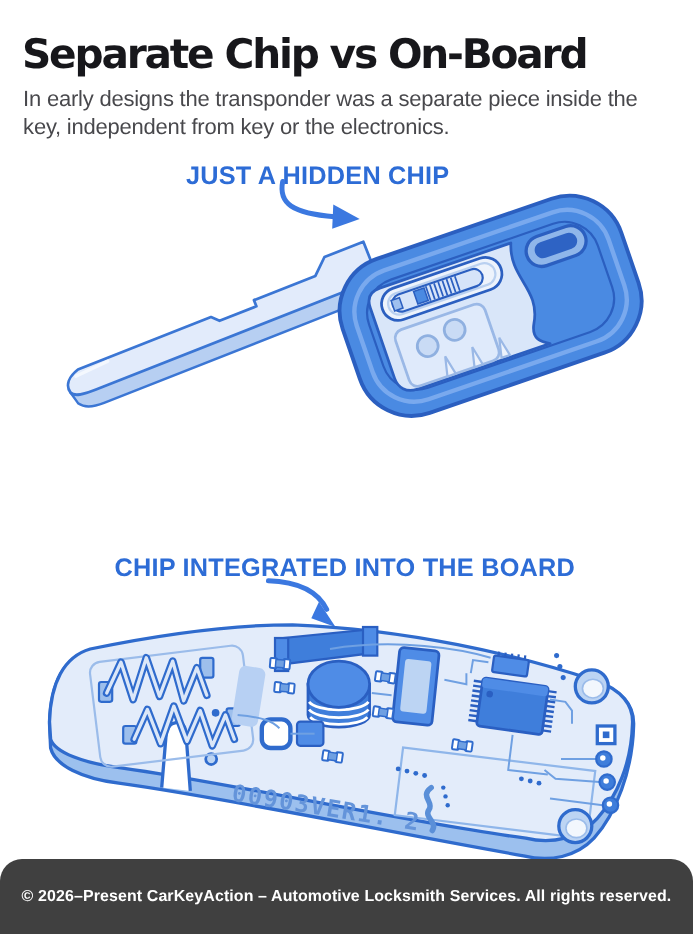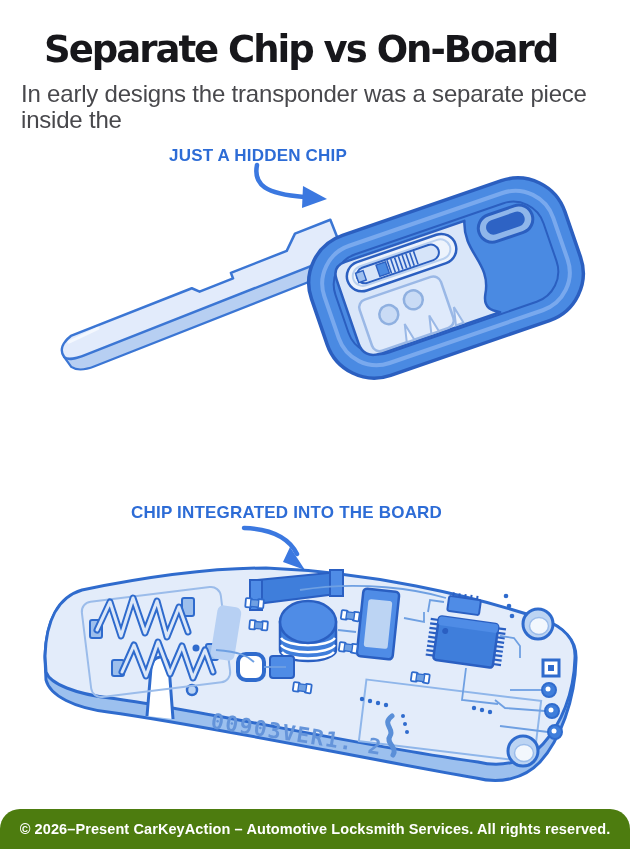--- a/index.html
+++ b/index.html
@@ -4,55 +4,56 @@
 <style>
   html,body{margin:0;padding:0;background:#ffffff;}
   body{
     position:relative;width:630px;height:849px;overflow:hidden;
     font-family:"Liberation Sans",sans-serif;
   }
   .title{
     position:absolute;left:20px;top:5px;
     font-family:"DejaVu Sans",sans-serif;
     font-size:37px;font-weight:bold;letter-spacing:-2px;
-    color:#17171b;line-height:1.1;white-space:nowrap;margin-left:24px;
+    color:#17171b;line-height:1.1;white-space:nowrap;
   }
   .para{
     position:absolute;left:21px;width:606px;
-    font-size:24px;line-height:26px;letter-spacing:-0.2px;
+    font-size:20px;line-height:26px;letter-spacing:-0.2px;
     color:#48484c;
   }
   .para span{display:block;}
   #para1{top:57px;}
   #para2{top:417px;}
   .callout{
     position:absolute;
-    font-size:17px;font-weight:bold;letter-spacing:0.2px;
+    font-size:23px;font-weight:bold;letter-spacing:0.2px;
     color:#2d6cd6;white-space:nowrap;
   }
   #callout1{left:169px;top:146px;}
-  #callout2{left:104px;top:503px;margin-left:27px;}
+  #callout2{left:104px;top:503px;}
   #art{position:absolute;left:0;top:0;width:630px;height:849px;}
   .footer{
-    position:absolute;left:0;bottom:0;width:630px;height:40px;
-    background:#4d7c0f;border-radius:20px 20px 0 0;
+    position:absolute;left:0;bottom:0;width:630px;height:68px;
+    background:#404040;border-radius:20px 20px 0 0;
     display:flex;align-items:center;justify-content:center;
   }
   .footer-text{
     color:#ffffff;font-size:14.5px;font-weight:bold;letter-spacing:0.1px;
     white-space:nowrap;
   }
 </style>
 </head>
 <body>
 
 <h1 class="title">Separate Chip vs On-Board</h1>
 
 <p class="para" id="para1">
   <span>In early designs the transponder was a separate piece inside the</span>
+  <span>key, independent from key or the electronics.</span>
 </p>
 
 <div class="callout" id="callout1">JUST A HIDDEN CHIP</div>
 
 <p class="para" id="para2">
 </p>
 
 <div class="callout" id="callout2">CHIP INTEGRATED INTO THE BOARD</div>
 
 <svg id="art" viewBox="0 0 630 849" xmlns="http://www.w3.org/2000/svg">

